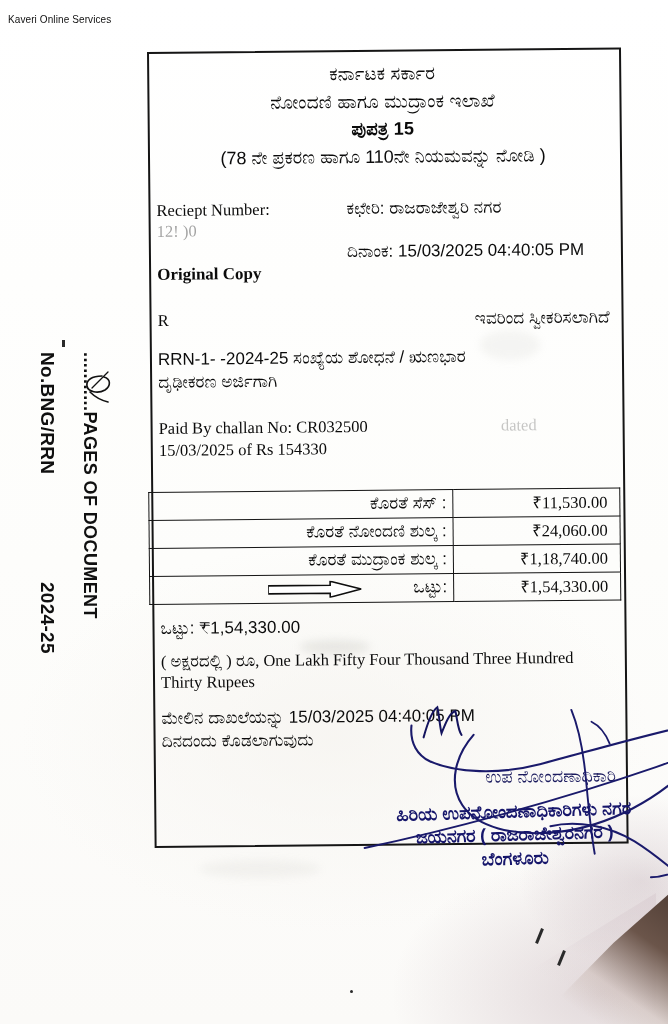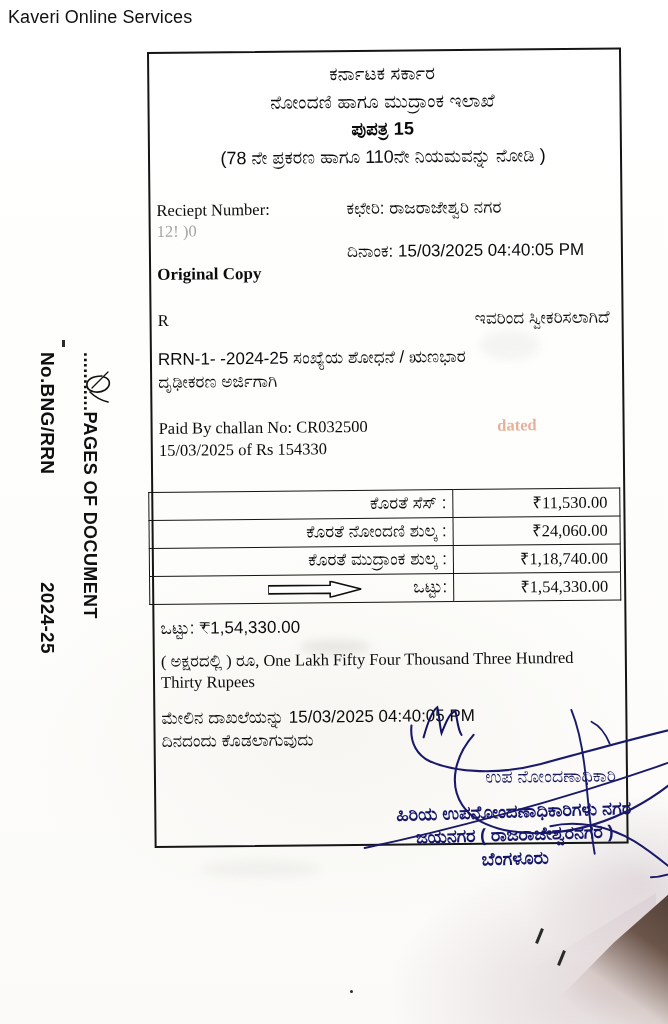--- a/index.html
+++ b/index.html
@@ -33,23 +33,23 @@
     border-radius: 50%;
     background: rgba(180,178,172,0.25);
     filter: blur(4px);
     pointer-events: none;
   }
 
   
   .app-title {
     position: absolute;
     left: 8px;
-    top: 7px;
-    font-family: "Liberation Sans", sans-serif;
-    font-size: 18px;
+    top: 14px;
+    font-family: "Liberation Sans", sans-serif;
+    font-size: 10px;
     letter-spacing: 0.1px;
     color: #111;
     white-space: nowrap;
   }
 
   
   .doc-frame {
     position: absolute;
     left: 147px;
     top: 52px;
@@ -100,23 +100,22 @@
   .lbl-knd {
     font-family: "Liberation Sans", sans-serif;
     font-size: 17px;
     line-height: 1.35;
   }
   .faded {
     color: #5a5a5a;
     opacity: 0.55;
   }
   .vfade {
-    color: #c2410c;
+    color: #737373;
     opacity: 0.4;
-    font-weight: bold;
   }
 
   .block-r { position: absolute; left: 8px; right: 6px; }
 
   .sec-received { top: 258px; }
   .sec-rrn { top: 296px; }
   .sec-challan { top: 366px; }
 
   .knd-line {
     font-family: "Liberation Sans", sans-serif;

